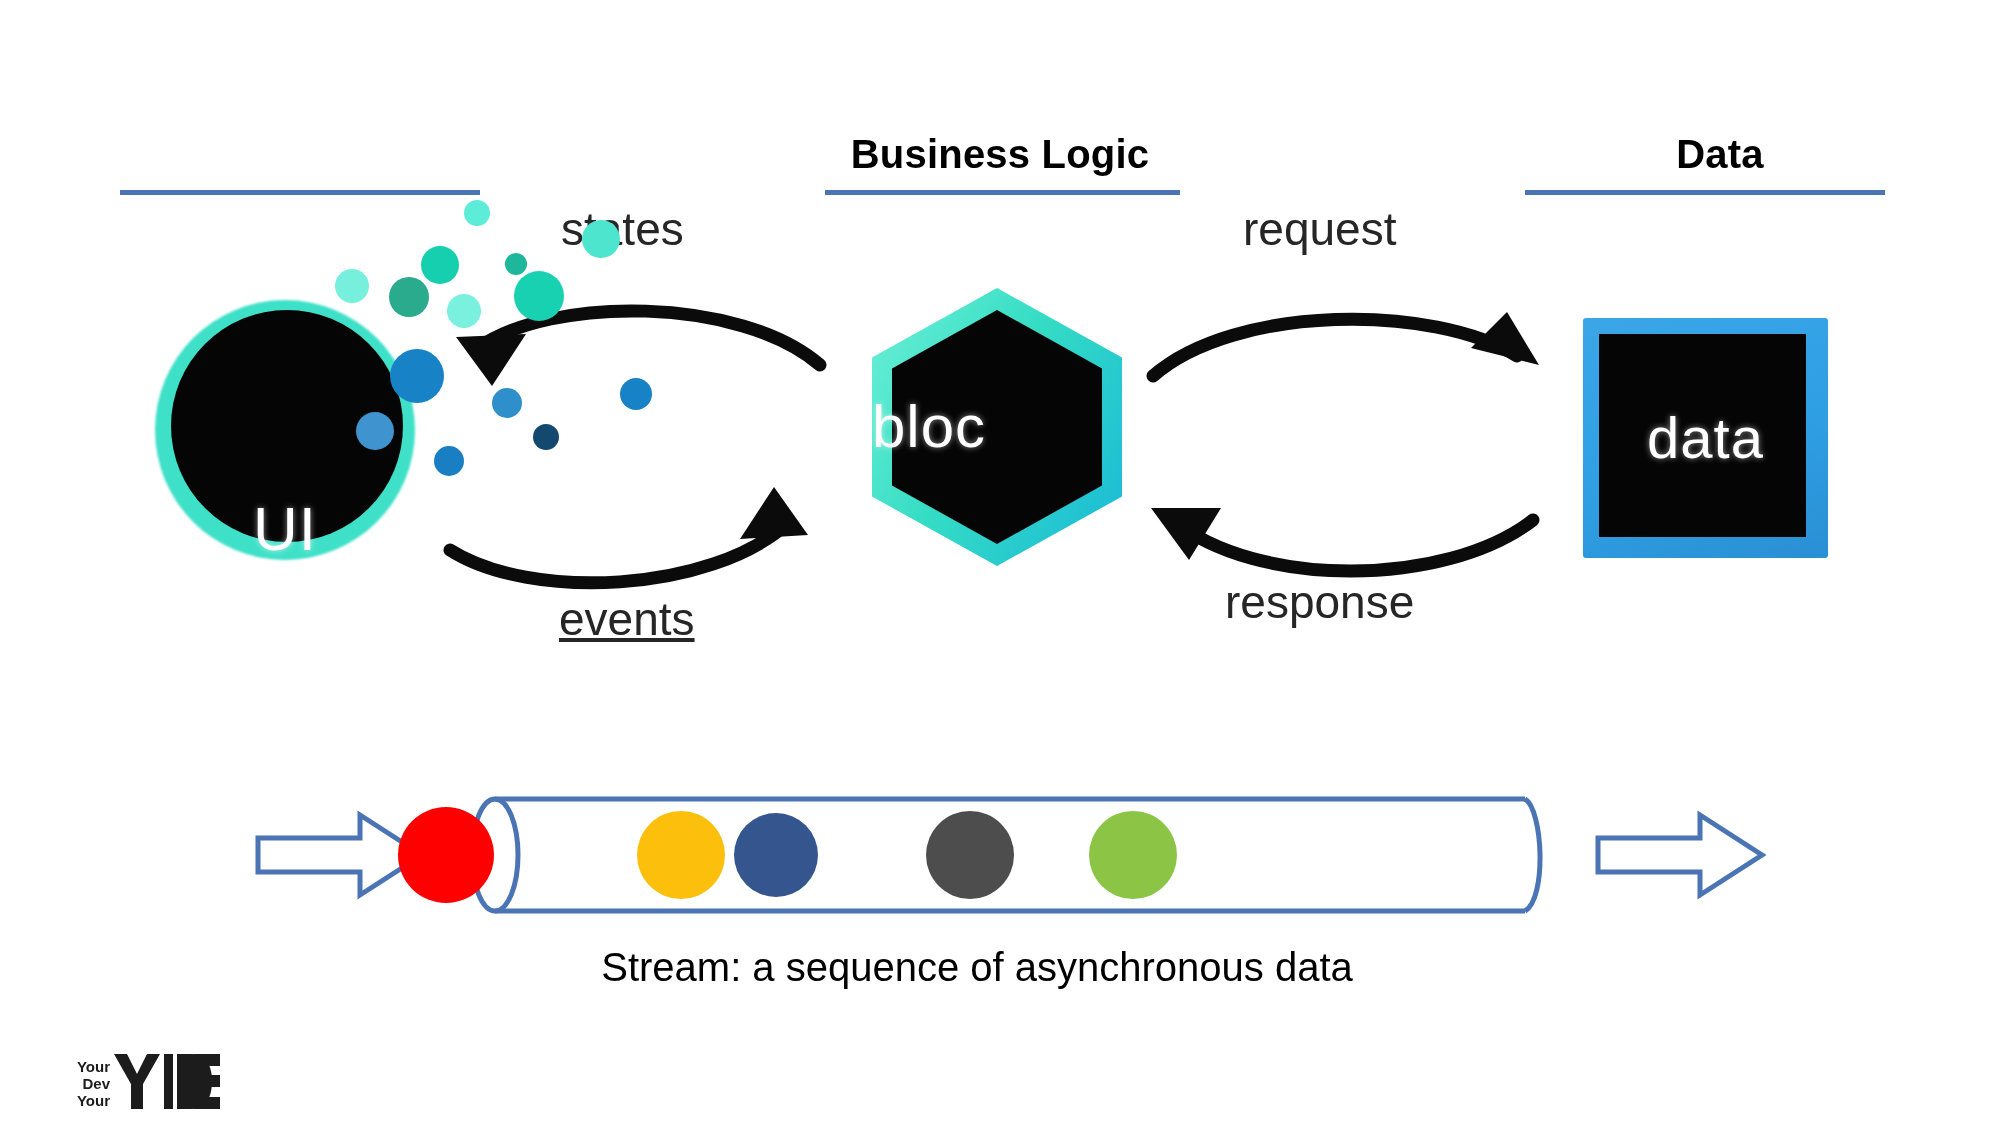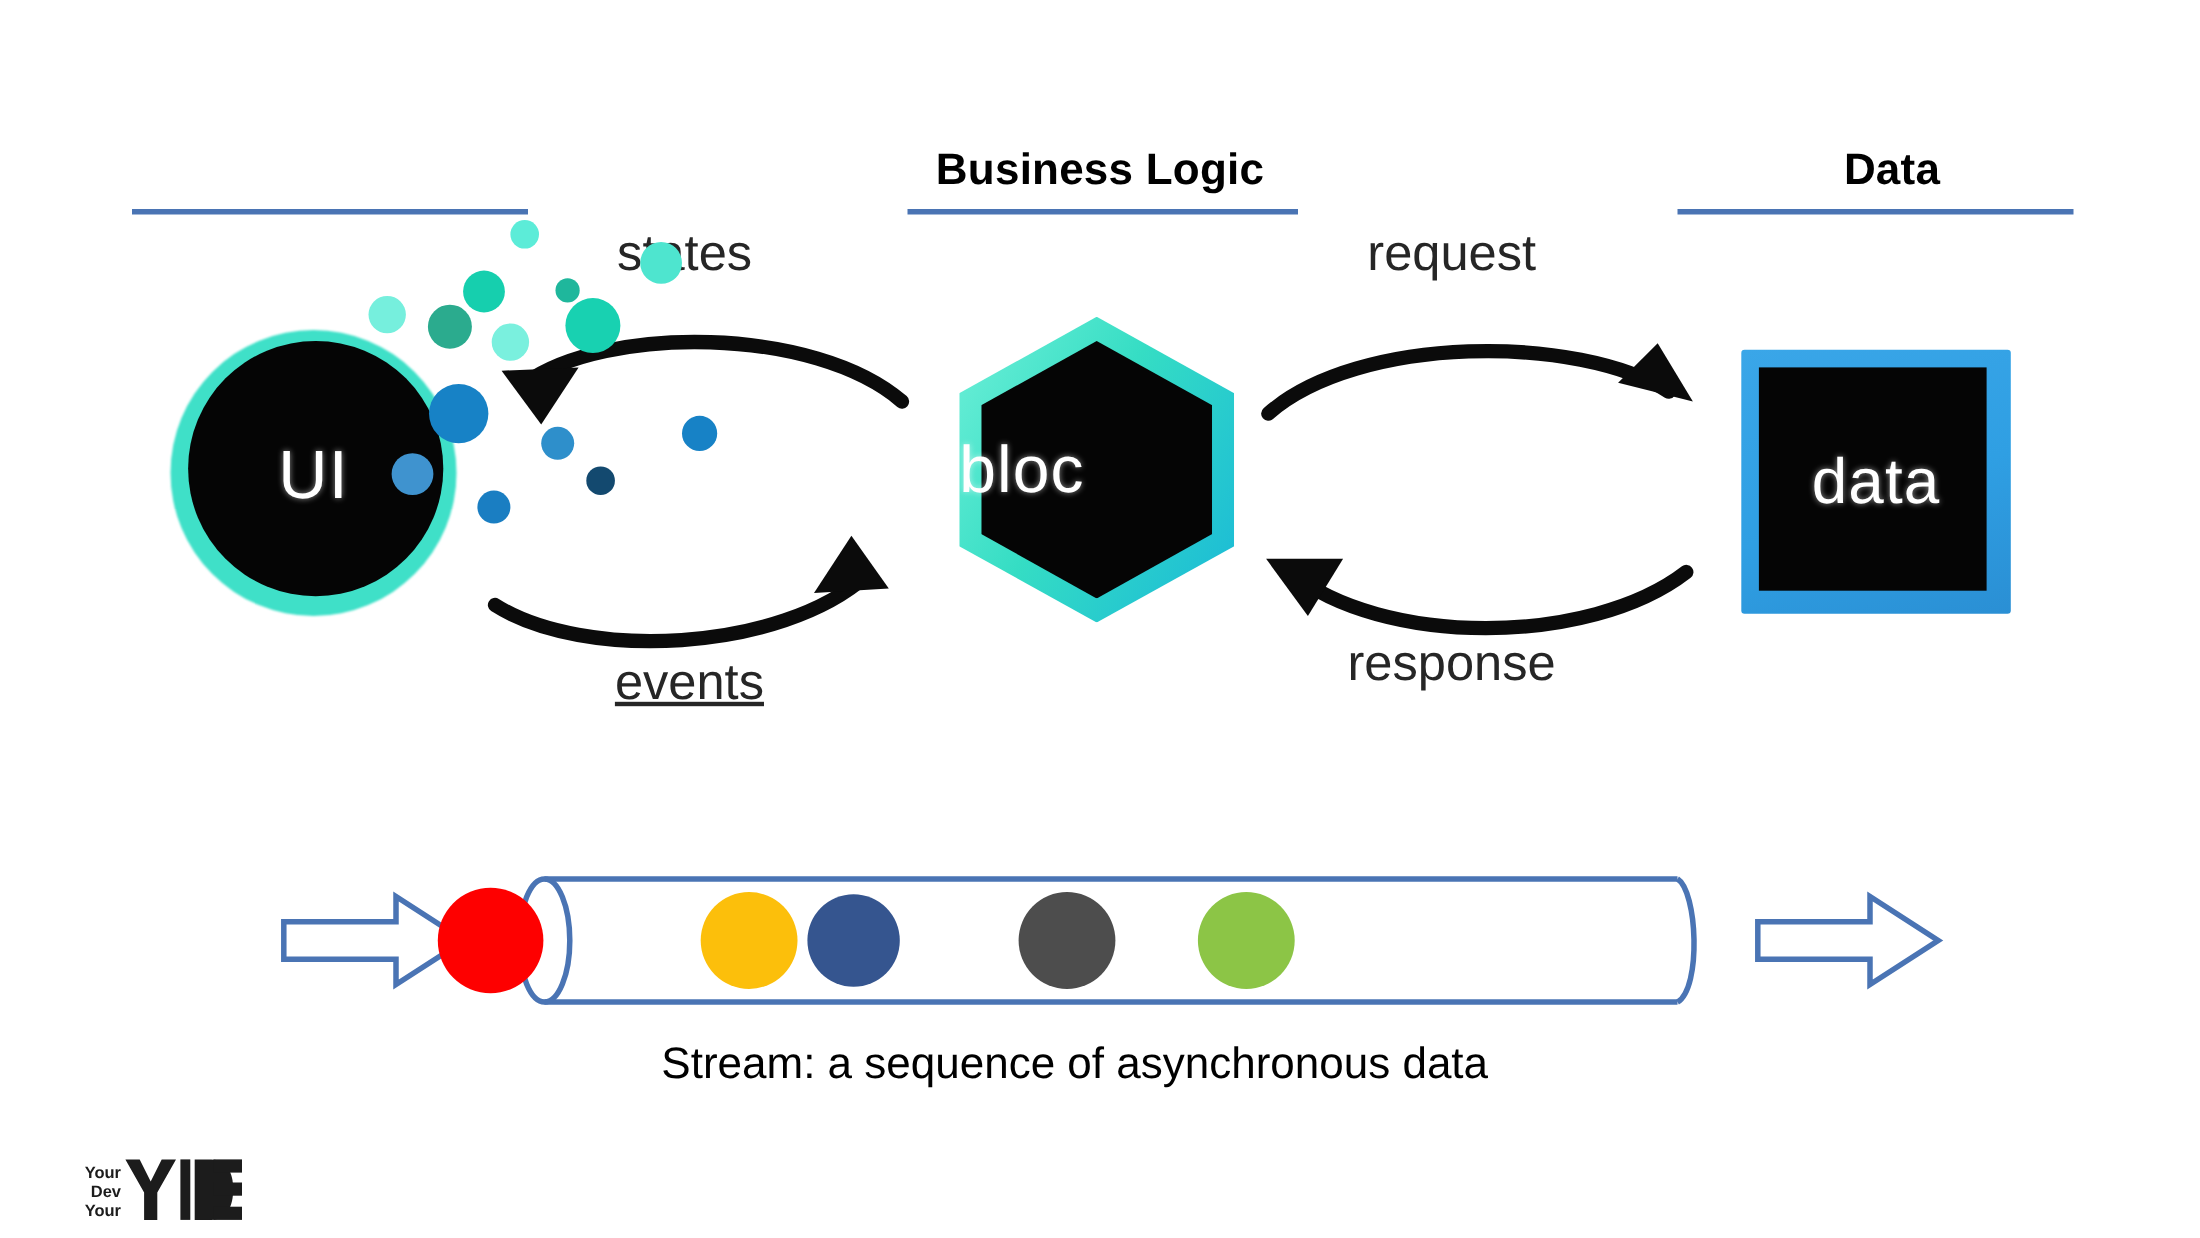--- a/index.html
+++ b/index.html
@@ -41,21 +41,21 @@
     font-weight: 400;
     letter-spacing: 1px;
     text-shadow: 0 0 6px rgba(255,255,255,0.55);
     line-height: 1;
     font-family: "Liberation Sans", sans-serif;
   }
 
   .ui-node {
     position: absolute;
     display: flex;
-    align-items: center;
+    align-items: flex-end;
     justify-content: center;
   }
   .ui-ring {
     position: absolute;
     inset: 0;
     border-radius: 50%;
     background: #3fe0c8;
     filter: blur(1.2px);
   }
   .ui-core {

